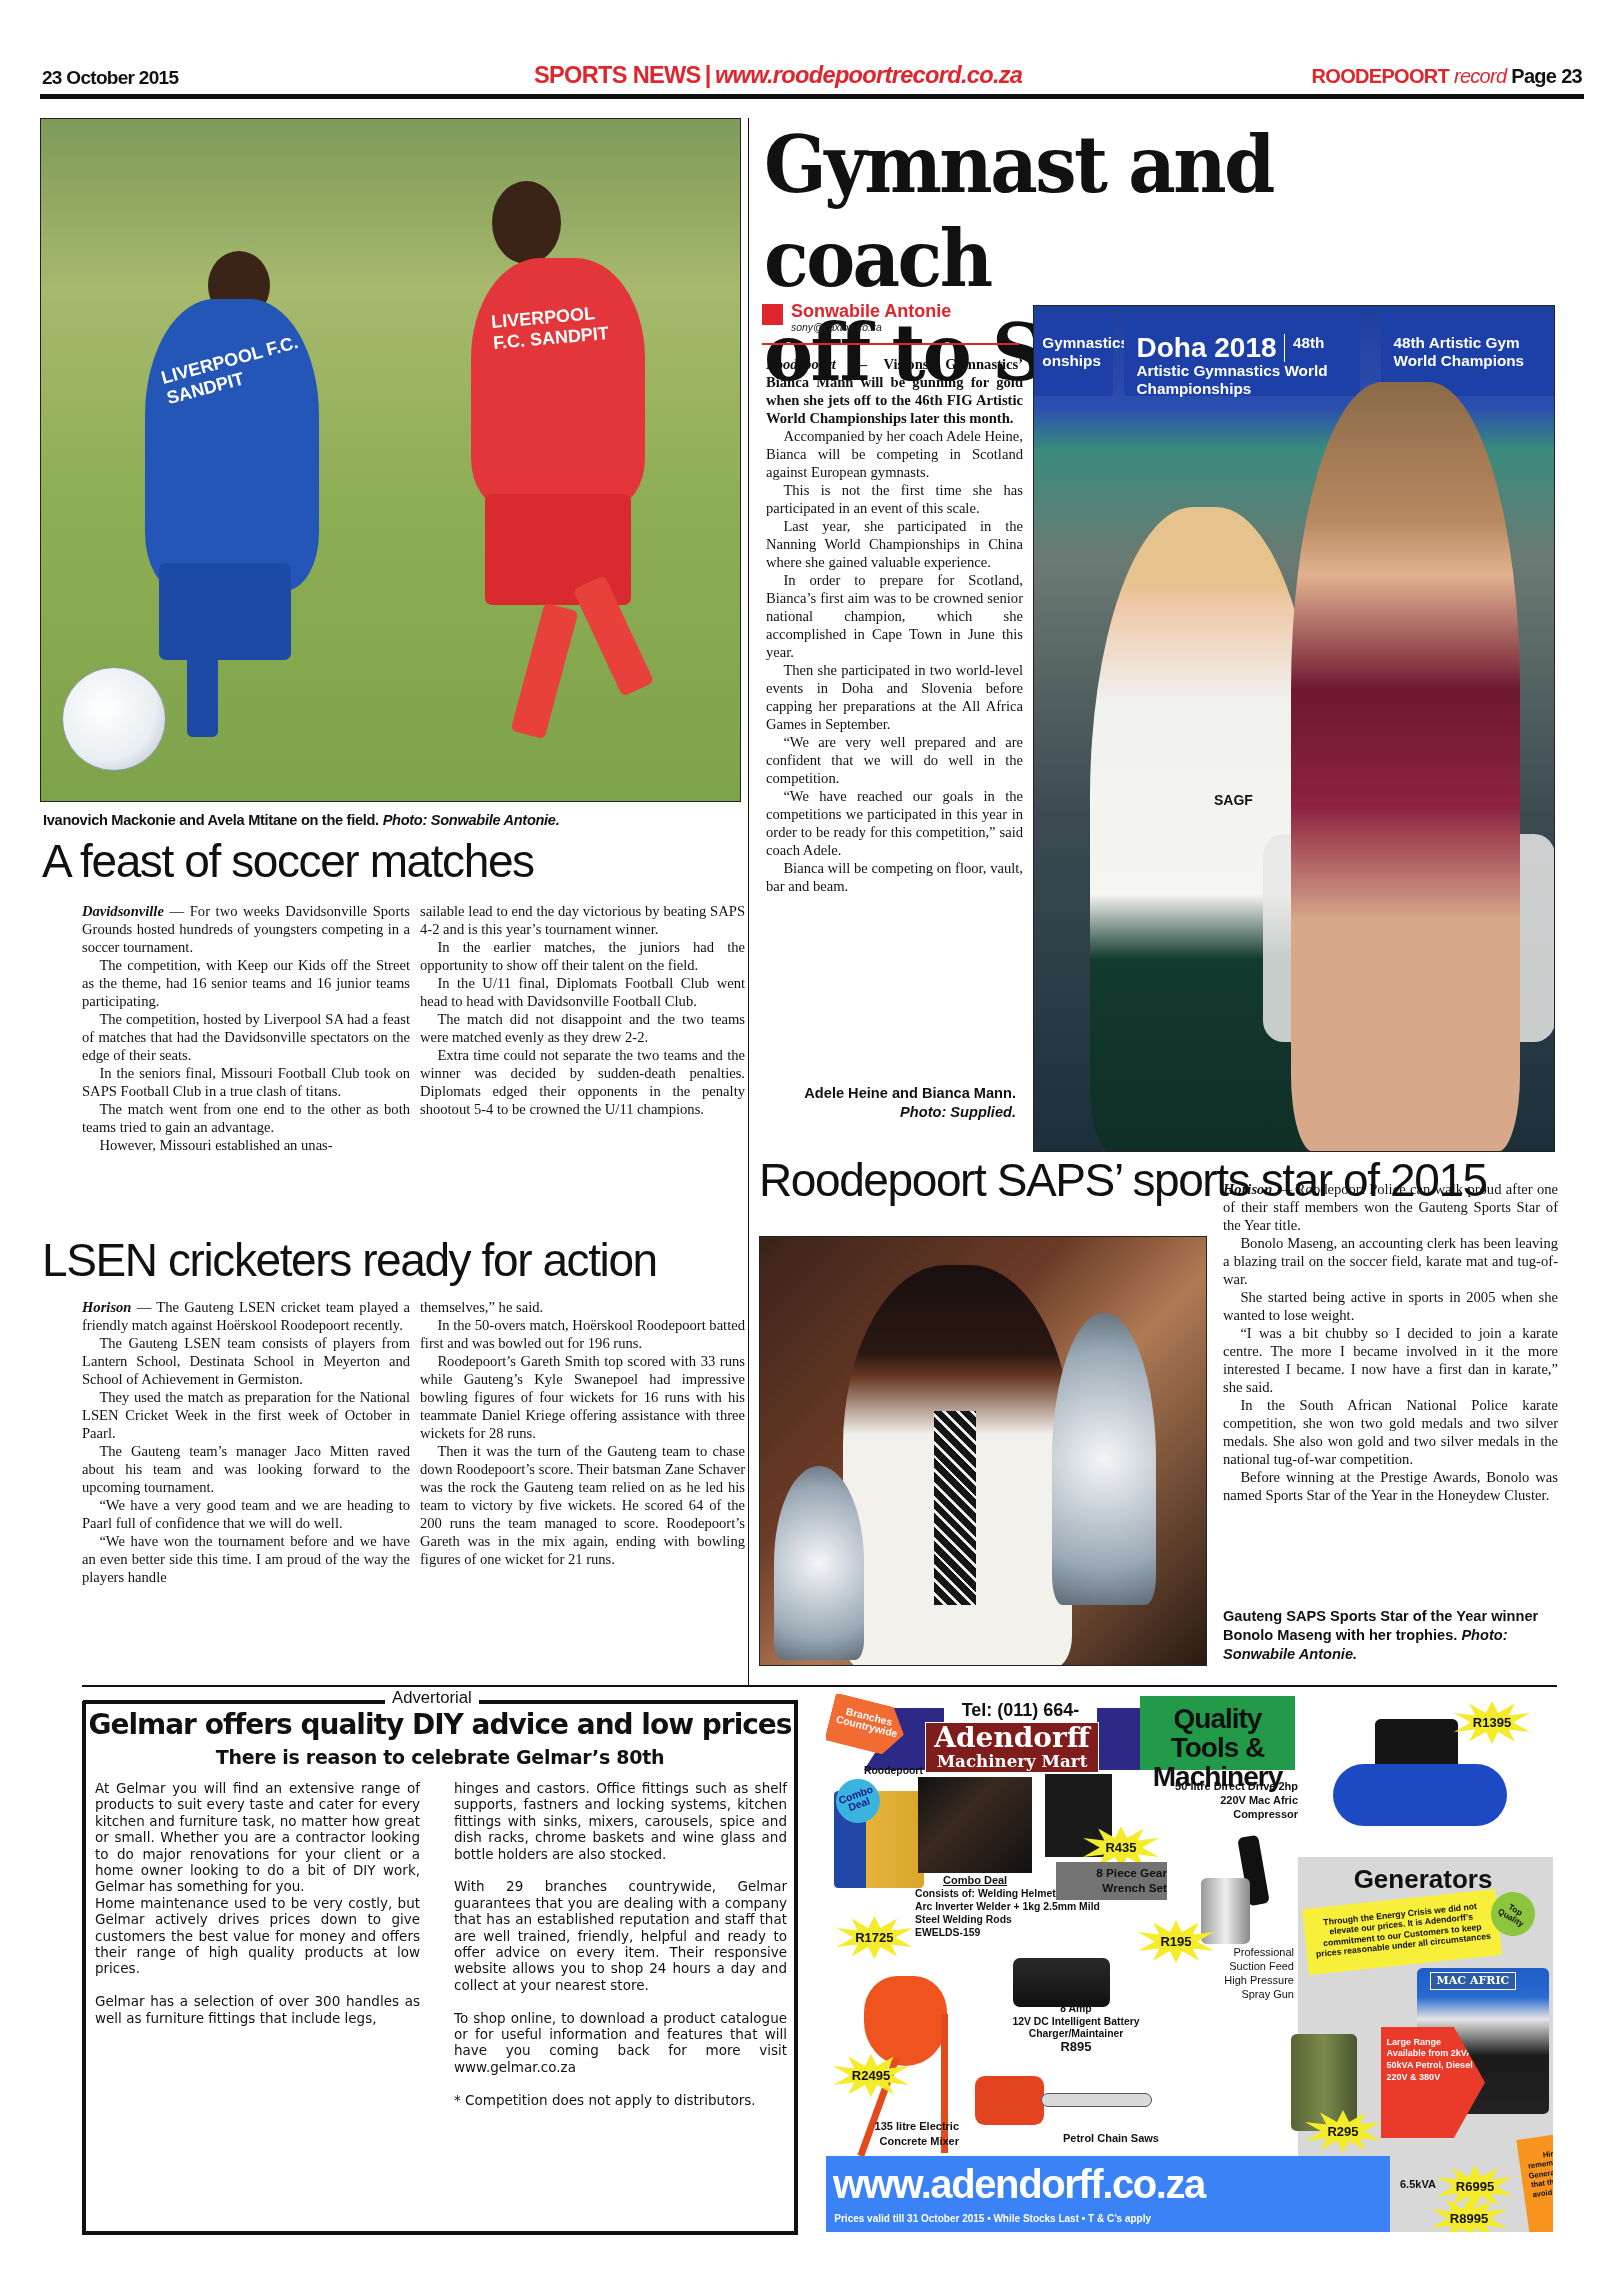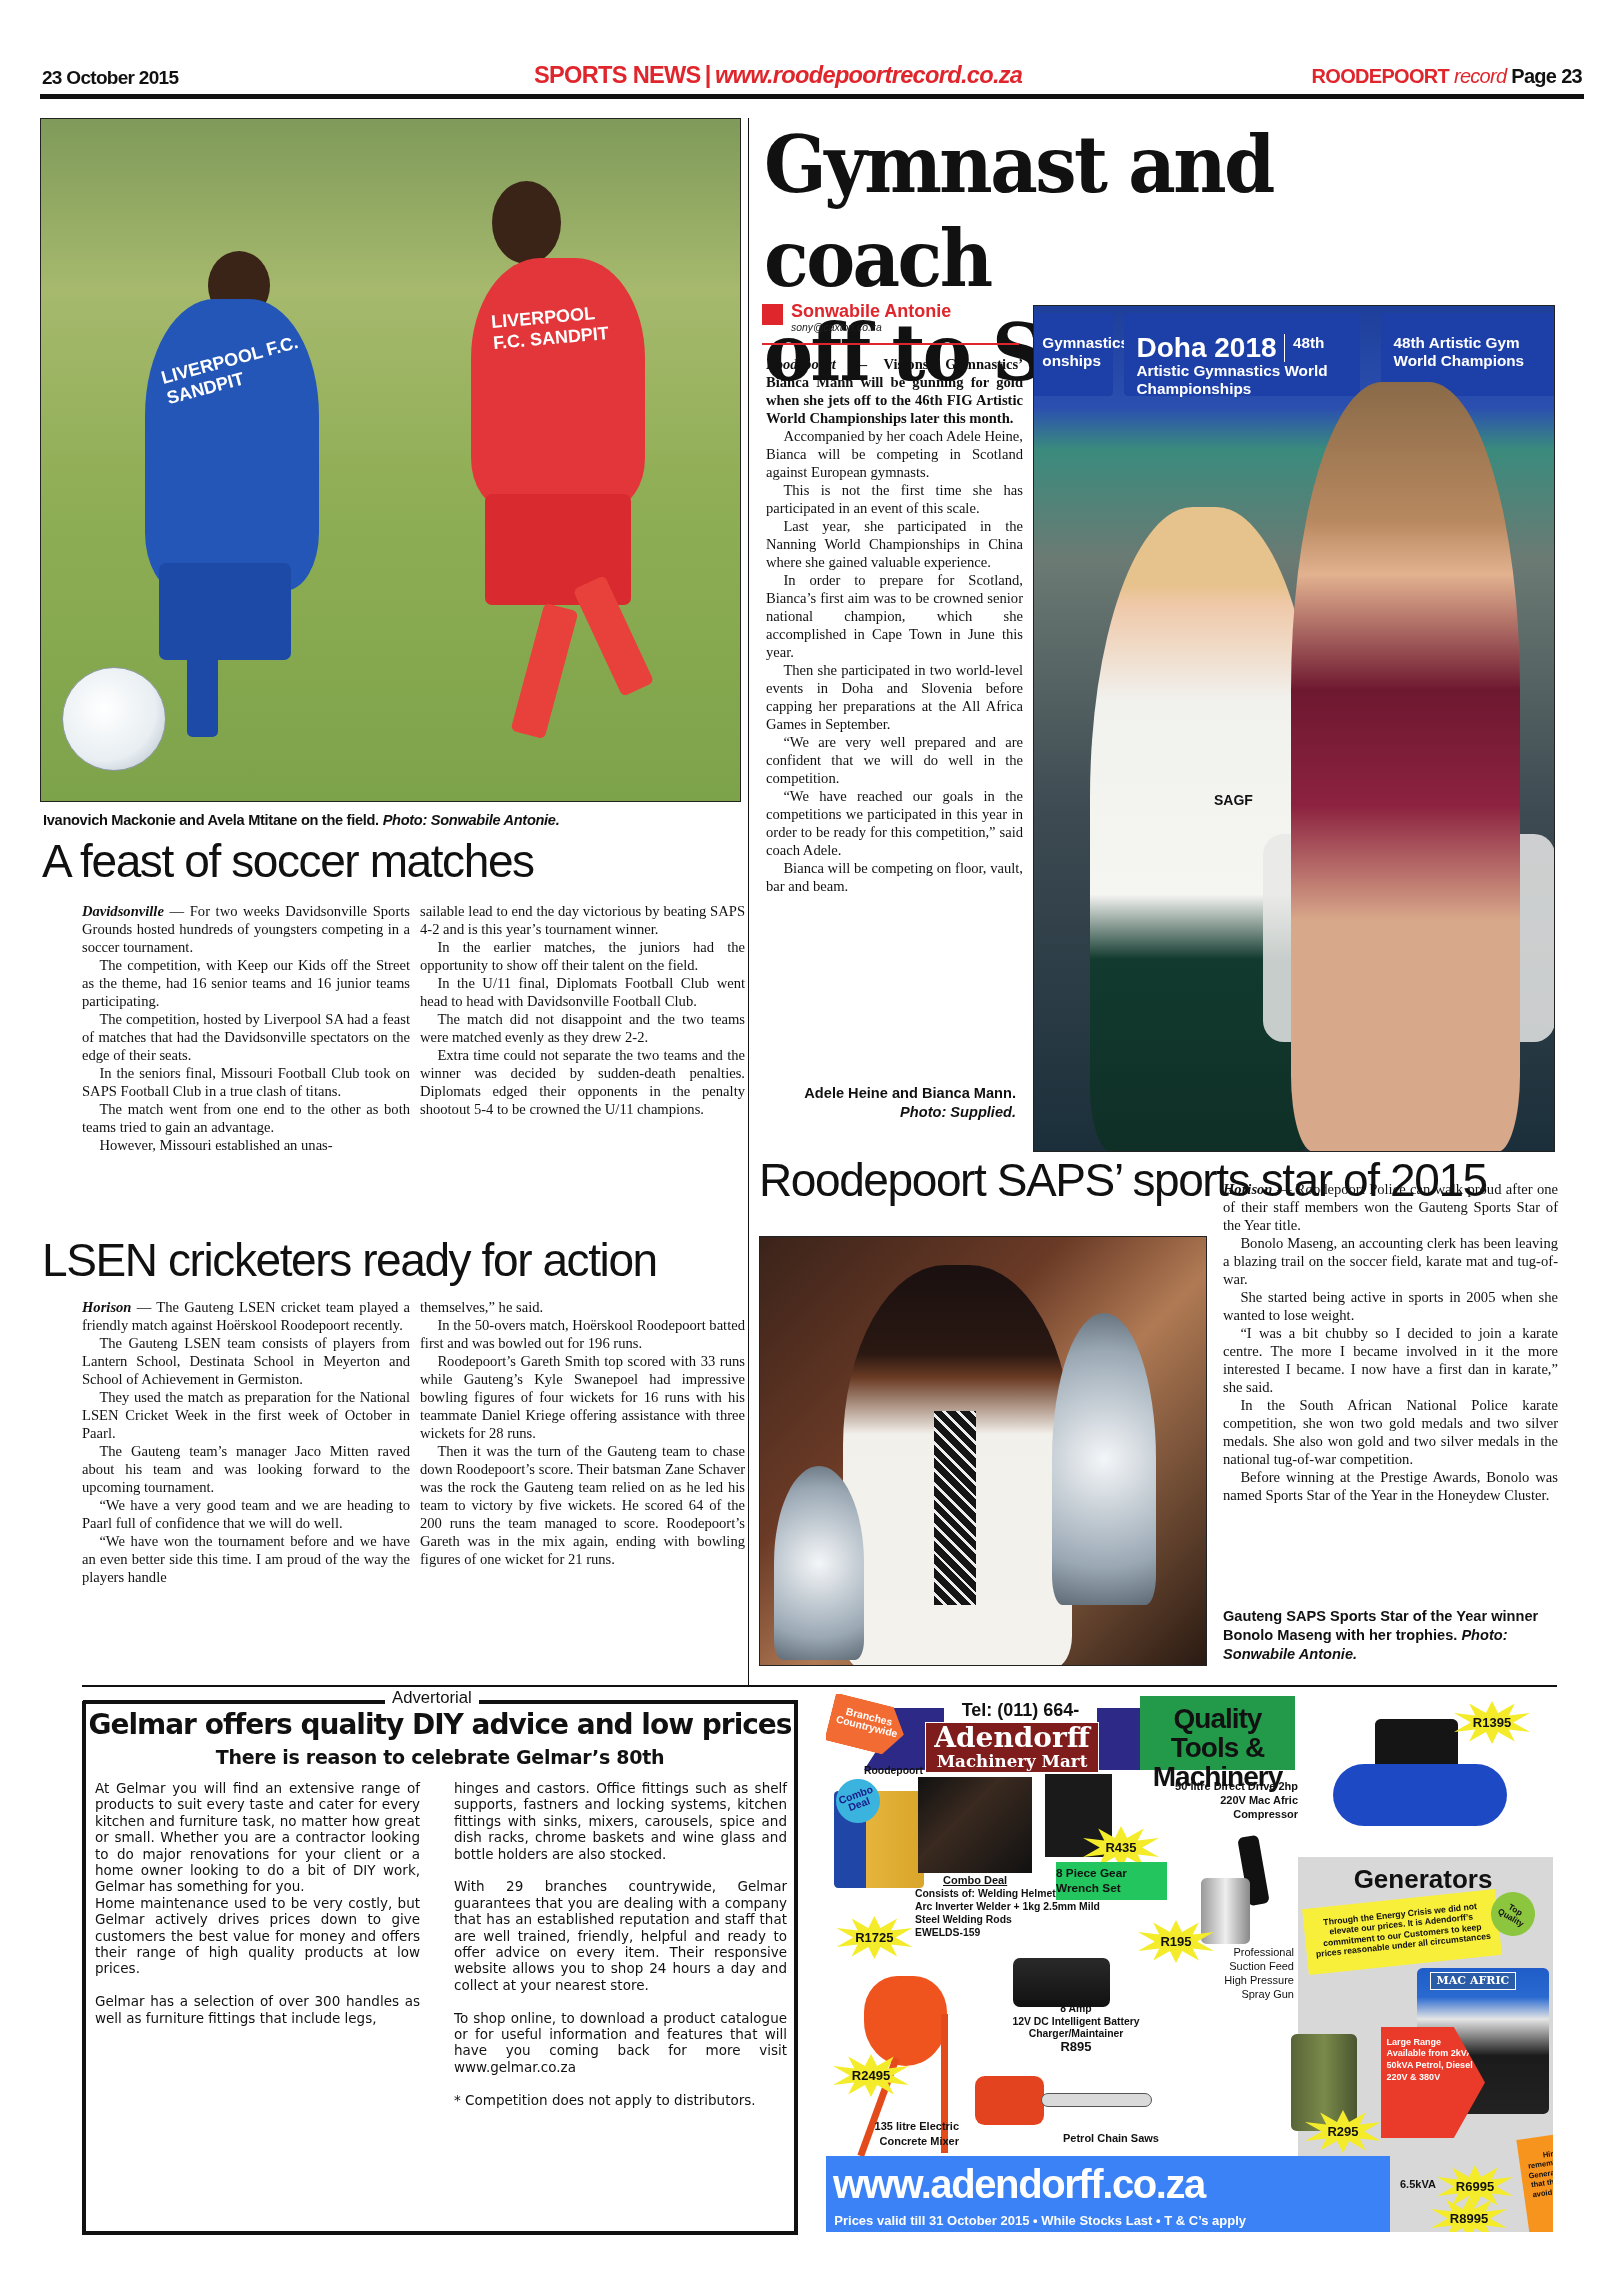--- a/index.html
+++ b/index.html
@@ -110,21 +110,21 @@
   .ad .tel { position: absolute; left: 118px; top: 5.6px; width: 153px; background: #fff; text-align: center; font-weight: bold; font-size: 18px; }
   .ad .logo { position: absolute; left: 99px; top: 28px; width: 174px; height: 51px; background: #7f1d1d; border: 1.4px solid #fff; text-align: center; color: #fff; }
   .ad .logo .a { font-family: "DejaVu Serif", serif; font-weight: bold; font-size: 28px; line-height: 29px; display: block; }
   .ad .logo .m { font-family: "DejaVu Serif", serif; font-weight: bold; font-size: 16.7px; line-height: 18px; display: block; }
   .ad .branches { position: absolute; left: 2.8px; top: 7px; width: 76px; height: 49px; background: #f26b33; color: #fff; font-weight: bold; font-size: 10.4px; text-align: center; padding-top: 11px; transform: rotate(14deg); clip-path: polygon(0 0, 78% 0, 100% 50%, 78% 100%, 0 100%); line-height: 10.4px; }
   .ad .roodepoort { position: absolute; left: 38px; top: 71px; font-weight: bold; font-size: 10.4px; }
   .ad .combo-badge { position: absolute; left: 9.7px; top: 85px; width: 44px; height: 44px; border-radius: 50%; background: #3ab3df; color: #1a1a8a; font-weight: bold; font-size: 10.4px; text-align: center; line-height: 10.4px; padding-top: 11px; transform: rotate(-20deg); }
   .ad .welder { position: absolute; left: 8.3px; top: 97px; width: 90px; height: 97px; background: linear-gradient(90deg, #2046a8 0%, #2046a8 35%, #e6b43c 36%, #d9a52a 100%); border-radius: 4.2px; }
   .ad .helmetbox { position: absolute; left: 92px; top: 83px; width: 114px; height: 96px; background: linear-gradient(135deg, #111 0%, #3a2a20 40%, #111 100%); }
   .ad .wrenchbox { position: absolute; left: 219px; top: 80px; width: 67px; height: 83px; background: #1a1a1a; }
-  .ad .gearset { position: absolute; left: 230px; top: 168px; width: 111px; height: 38px; background: #22c55e; color: #111; font-weight: bold; font-size: 11.8px; text-align: left; line-height: 14.6px; padding-top: 4.2px; }
+  .ad .gearset { position: absolute; left: 230px; top: 168px; width: 111px; height: 38px; background: #737373; color: #111; font-weight: bold; font-size: 11.8px; text-align: right; line-height: 14.6px; padding-top: 4.2px; }
   .ad .qt { position: absolute; left: 314px; top: 2.1px; width: 155px; height: 74px; background: #239a4a; color: #111; font-weight: bold; font-size: 28px; line-height: 29px; text-align: center; padding-top: 8.3px; letter-spacing: -1px; }
   .ad .compressor { position: absolute; left: 507px; top: 21px; width: 174px; height: 118px; }
   .ad .compressor .tank { position: absolute; left: 0; top: 49px; width: 174px; height: 62px; background: #1e49c4; border-radius: 31px; }
   .ad .compressor .motor { position: absolute; left: 42px; top: 3.5px; width: 83px; height: 56px; background: #151515; border-radius: 5.6px; }
   .ad .comp-desc { position: absolute; left: 333px; top: 85px; width: 139px; text-align: right; font-weight: bold; font-size: 11px; line-height: 14px; }
   .ad .macafric { position: absolute; background: #2a5ca8; color: #fff; font-family: "DejaVu Serif", serif; font-weight: bold; font-size: 8.3px; padding: 1.4px 5.6px; border: 0.7px solid #fff; }
   .ad .spraygun { position: absolute; left: 361px; top: 135px; width: 104px; height: 111px; }
   .ad .spraygun .cup { position: absolute; left: 14px; top: 49px; width: 49px; height: 66px; background: linear-gradient(90deg, #999, #eee, #888); border-radius: 5.6px; }
   .ad .spraygun .handle { position: absolute; left: 56px; top: 7px; width: 21px; height: 69px; background: #111; border-radius: 5.6px; transform: rotate(-10deg); }
   .ad .spray-desc { position: absolute; left: 385px; top: 251px; width: 83px; text-align: right; font-weight: normal; font-size: 11px; line-height: 14px; }
@@ -148,21 +148,21 @@
   .ad .gen-panel { position: absolute; left: 472px; top: 163px; width: 255px; height: 375px; background: #d8d8d8; }
   .ad .gen-title { position: absolute; left: 486px; top: 170px; width: 222px; text-align: center; font-weight: bold; font-size: 26px; }
   .ad .gen-note { position: absolute; left: 479px; top: 205px; width: 194px; height: 66px; background: #f8ef3b; text-align: center; font-weight: bold; font-size: 8.7px; line-height: 10.4px; padding: 9.7px 7px; transform: rotate(-6deg); }
   .ad .topq { position: absolute; left: 665px; top: 198px; width: 44px; height: 44px; background: #8cc63f; border-radius: 50%; font-weight: bold; font-size: 8.3px; text-align: center; padding-top: 12.5px; line-height: 9px; transform: rotate(30deg); }
   .ad .generator { position: absolute; left: 591px; top: 274px; width: 132px; height: 146px; background: linear-gradient(180deg, #1f5cc8 0%, #2a6ad0 20%, #e5e5e5 35%, #1b1b1b 60%, #222 100%); border-radius: 5.6px; }
   .ad .range-arrow { position: absolute; left: 555px; top: 333px; width: 104px; height: 111px; background: #ea3a2a; clip-path: polygon(0 0, 70% 0, 100% 50%, 70% 100%, 0 100%); color: #fff; font-weight: bold; font-size: 9px; line-height: 11.8px; padding: 9.7px 5.6px; }
   .ad .kva65 { position: absolute; left: 574px; top: 484px; font-weight: bold; font-size: 11px; }
   .ad .hints { position: absolute; left: 698px; top: 437px; width: 121px; height: 118px; background: #f7941d; transform: rotate(-8deg); font-weight: bold; font-size: 7.6px; line-height: 9.4px; text-align: center; padding: 14px 7px; }
   .ad .footer { position: absolute; left: 0; top: 462px; width: 564px; height: 76px; background: #3b82f6; color: #fff; text-align: right; }
   .ad .footer .url { position: absolute; left: 7px; top: 5.6px; font-weight: bold; font-size: 40px; letter-spacing: -1.4px; }
-  .ad .footer .valid { position: absolute; left: 8.3px; top: 57px; font-weight: bold; font-size: 13px; }
+  .ad .footer .valid { position: absolute; left: 8.3px; top: 57px; font-weight: bold; font-size: 10px; }
 
   
   .burst { position: absolute; width: 76px; height: 43px; background: #f4ec2a; clip-path: polygon(50% 0, 58% 28%, 80% 6%, 72% 34%, 100% 28%, 78% 50%, 100% 72%, 72% 66%, 80% 94%, 58% 72%, 50% 100%, 42% 72%, 20% 94%, 28% 66%, 0 72%, 22% 50%, 0 28%, 28% 34%, 20% 6%, 42% 28%); display: flex; align-items: center; justify-content: center; font-family: "Liberation Sans", sans-serif; font-weight: bold; font-size: 13px; color: #111; }
 </style>
 </head>
 <body>
 
 <div class="abs hdr-date">23 October 2015</div>
 <div class="abs hdr-section">
   <span>SPORTS NEWS</span><span class="sep">|</span><span class="url">www.roodepoortrecord.co.za</span>

